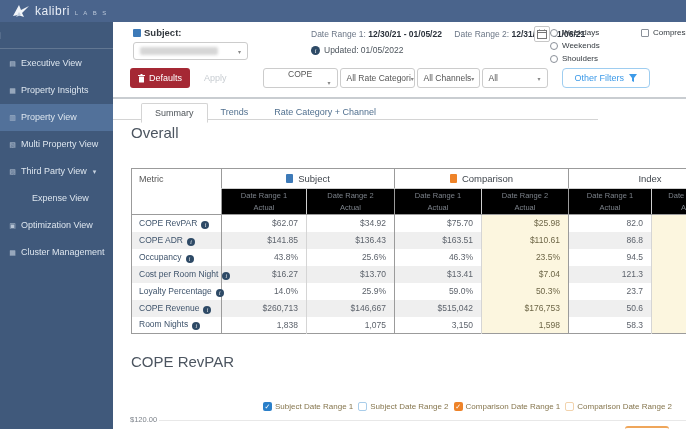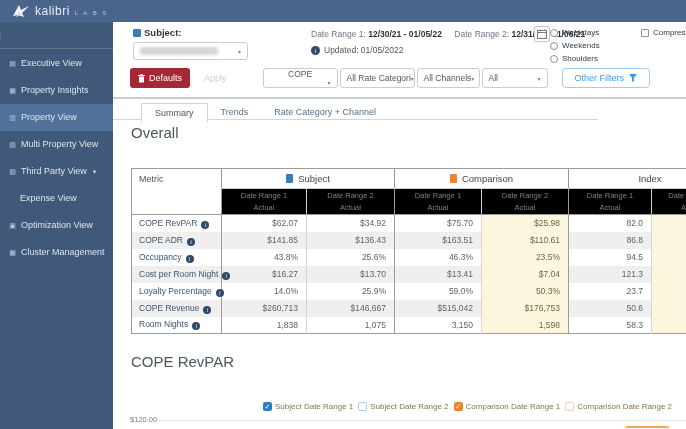--- a/index.html
+++ b/index.html
@@ -17,21 +17,21 @@
   .sidebar { position:absolute; left:0; top:22px; width:113px; height:407px;
     background:#40597b; color:#dce5ee; }
   .sb-partial { position:absolute; left:-4px; top:8px; width:12px; height:10px;
     color:#c2cedd; font-size:9px; }
   .sb-divider { position:absolute; left:0; top:26px; width:113px; height:1px;
     background:rgba(255,255,255,.18); }
   .sb-list { position:absolute; top:28px; left:0; width:113px; }
   .sb-item { height:27px; line-height:27px; padding-left:8px; font-size:9px;
     white-space:nowrap; cursor:pointer; display:flex; align-items:center; gap:4px; }
   .sb-item.active { background:#52719a; }
-  .sb-item.sub { padding-left:20px;align-items:flex-end; }
+  .sb-item.sub { padding-left:32px;align-items:flex-end; }
   .sb-ic { font-size:7px; color:#b7c4d4; width:9px; text-align:center; }
   .sb-caret { font-size:7px; color:#c7d2e0; margin-left:2px; }
 
   
   .main { position:absolute; left:113px; top:22px; width:573px; height:407px;
     background:#fff; }
 
   .subject-label { position:absolute; left:20px; top:5px; display:flex; align-items:center;
     gap:3px; font-size:9.5px; font-weight:bold; color:#33393f; }
   .sq { width:8px; height:8px; border-radius:1px; display:inline-block; }

